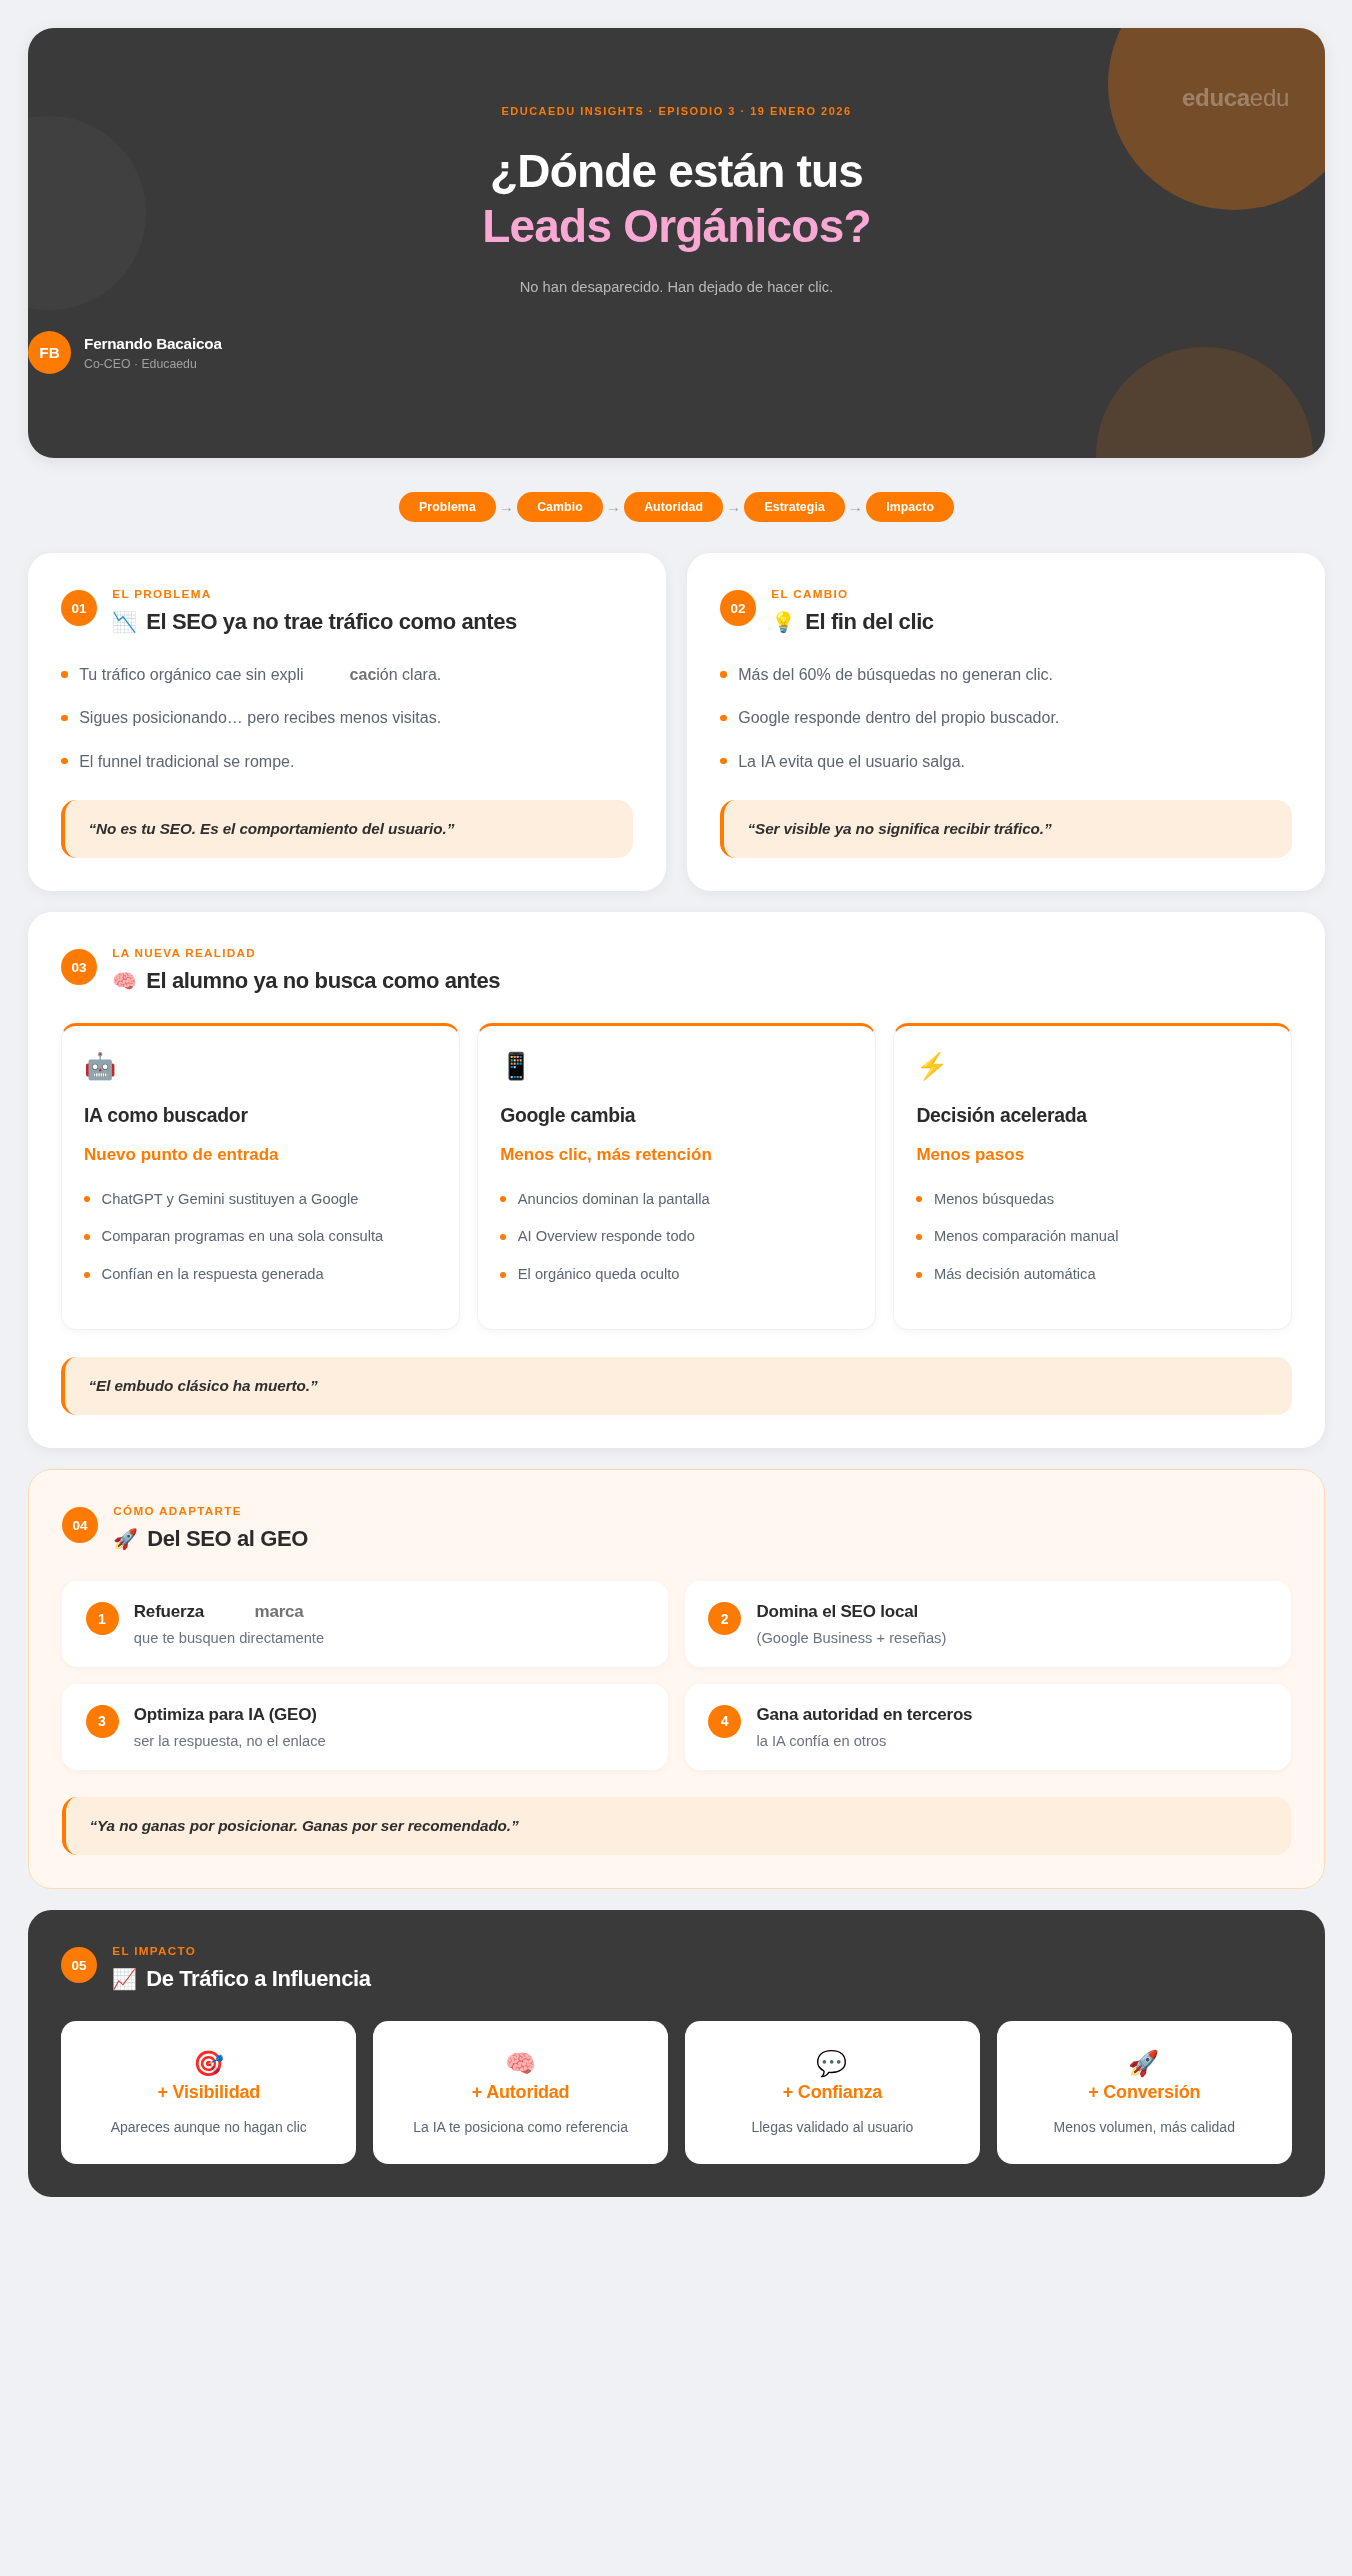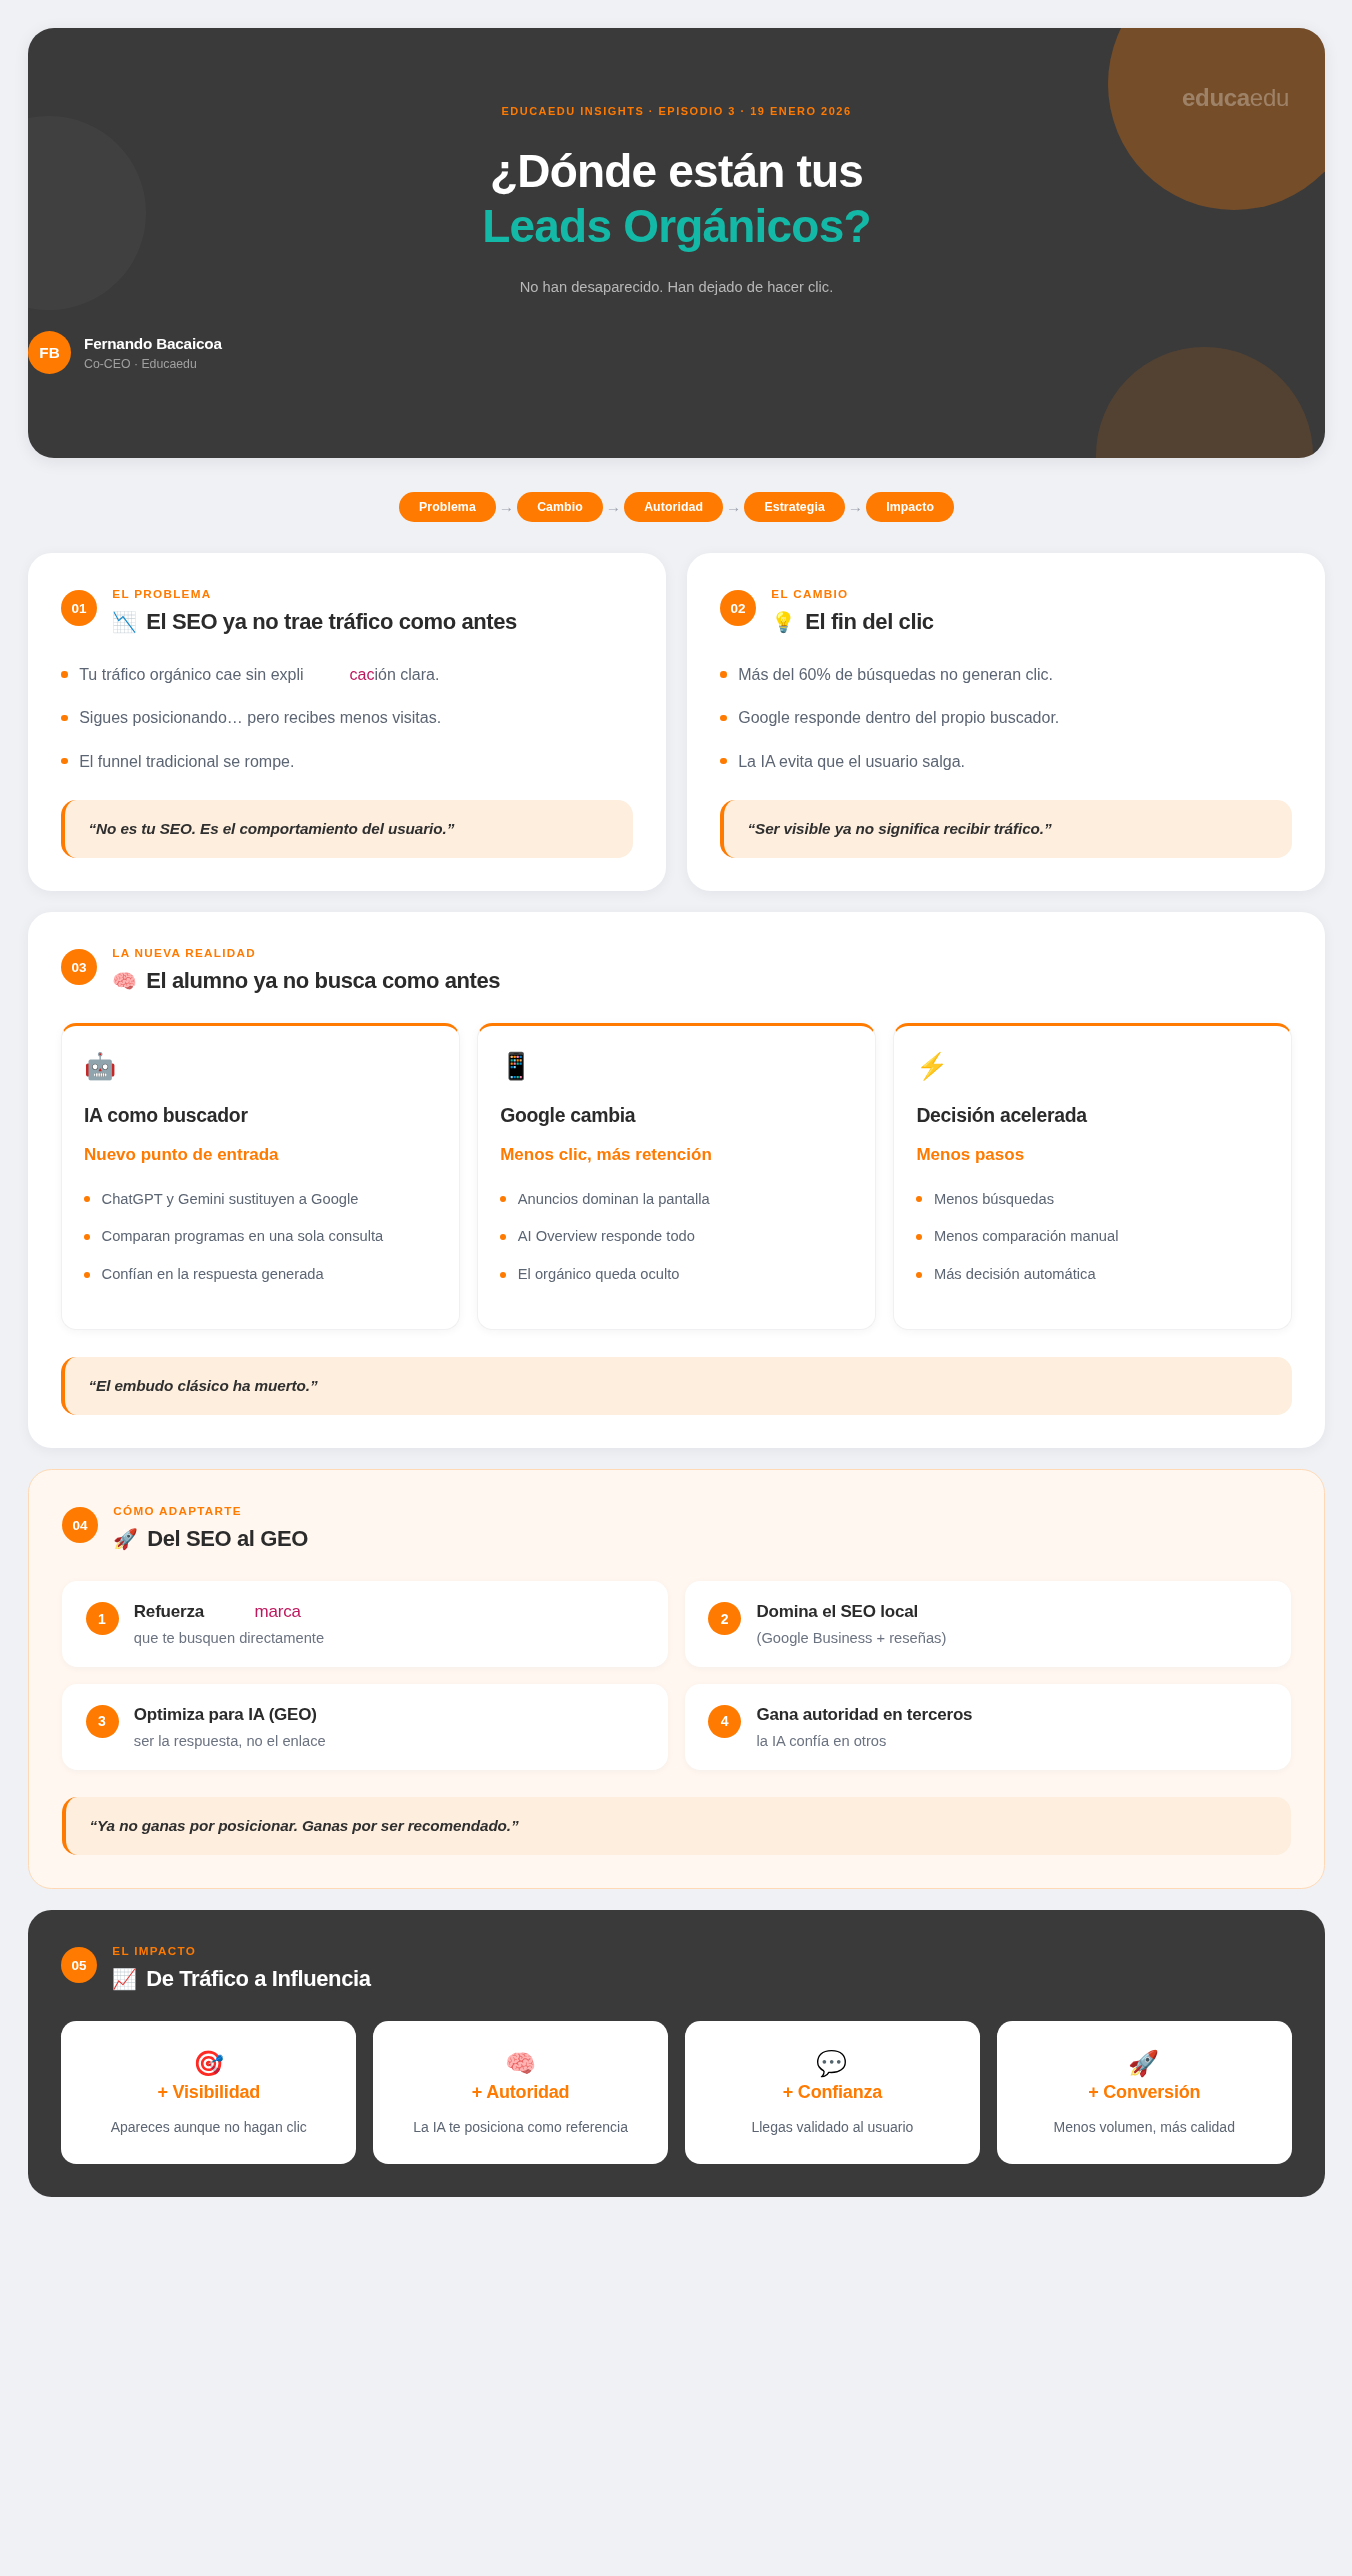--- a/index.html
+++ b/index.html
@@ -70,21 +70,21 @@
     letter-spacing: 1.5px;
   }
   .hero-title {
     margin-top: 27px;
     font-size: 46px;
     font-weight: 800;
     line-height: 1.2;
     letter-spacing: -0.8px;
     color: #ffffff;
   }
-  .hero-title .accent { color: #14b8a6; display: block; }
+  .hero-title .accent { color: #f9a8d4; display: block; }
   .hero-sub {
     margin-top: 25px;
     color: #b8b8b8;
     font-size: 14.7px;
     font-weight: 400;
   }
   .author {
     margin-top: 36px;
     display: flex;
     align-items: center;
@@ -173,21 +173,21 @@
     line-height: 1.45;
   }
   .bullet:last-child { margin-bottom: 0; }
   .dot {
     flex: 0 0 auto;
     width: 6.5px; height: 6.5px;
     border-radius: 50%;
     background: #ff7a00;
     margin-top: 8.2px;
   }
-  .hl { color: #be185d; font-weight: 400; padding-left: 46px; }
+  .hl { color: #737373; font-weight: 700; padding-left: 46px; }
 
   .quote {
     margin-top: 27px;
     background: #fdeede;
     border-left: 4.1px solid #ff7a00;
     border-radius: 15.3px;
     padding: 20px 23.5px;
     font-size: 15.3px;
     font-style: italic;
     font-weight: 700;

